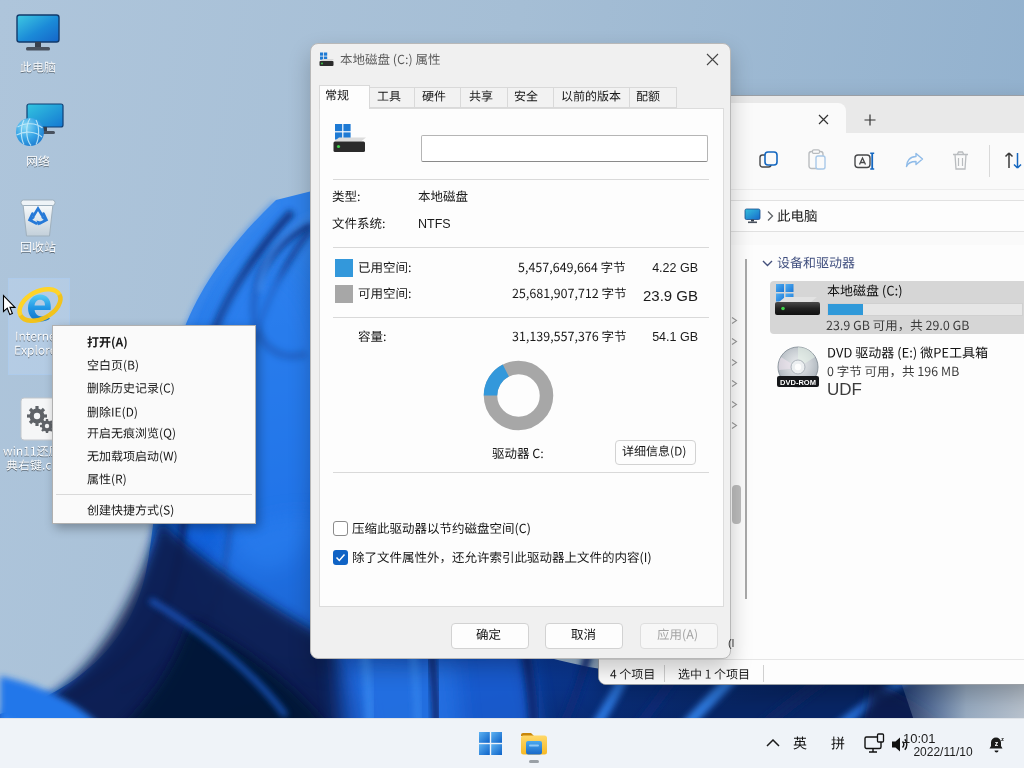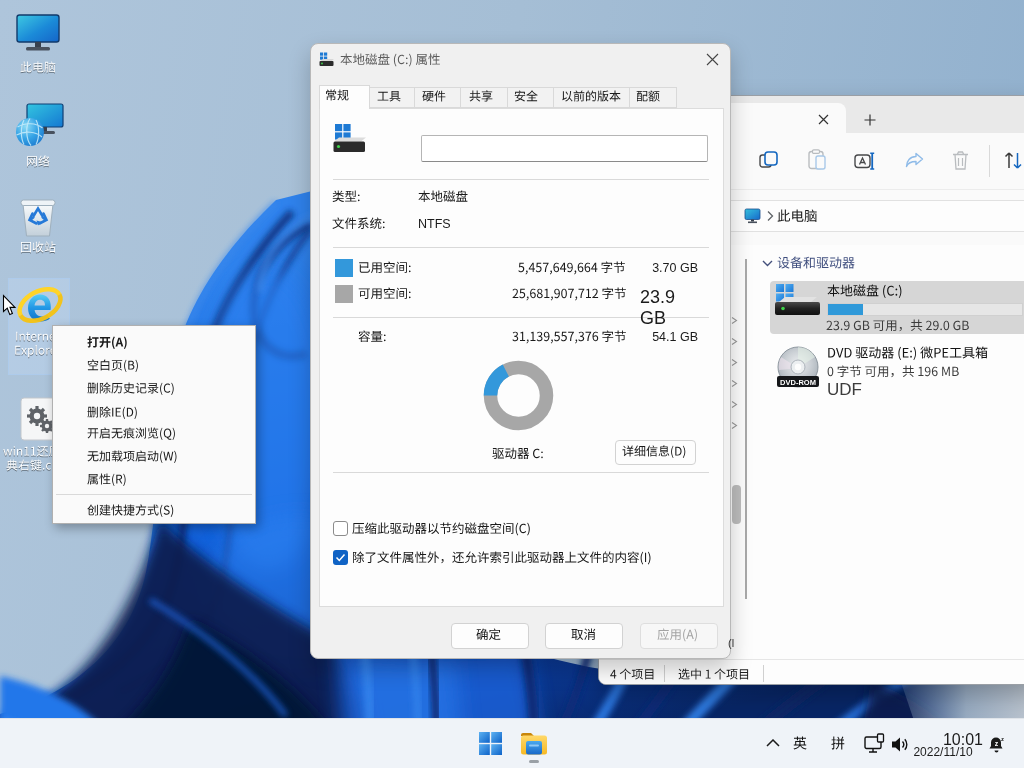--- a/index.html
+++ b/index.html
@@ -475,22 +475,22 @@
     </svg>
     <svg style="position:absolute;left:518.4px;top:260.5px;overflow:visible" width="108" height="16">
       <path transform="translate(0,11.00)" fill="#1b1b1b" d="M3.3 0.2C4.8 0.2 6.3 -1.0 6.3 -3.0C6.3 -5.0 5.0 -5.9 3.5 -5.9C3.0 -5.9 2.6 -5.8 2.1 -5.5L2.4 -8.2H5.8V-9.2H1.4L1.1 -4.9L1.7 -4.5C2.2 -4.9 2.6 -5.0 3.2 -5.0C4.4 -5.0 5.1 -4.3 5.1 -3.0C5.1 -1.6 4.2 -0.8 3.2 -0.8C2.1 -0.8 1.4 -1.3 0.9 -1.8L0.3 -1.1C1.0 -0.4 1.8 0.2 3.3 0.2Z M7.9 2.4C9.0 1.9 9.7 1.0 9.7 -0.2C9.7 -1.1 9.3 -1.6 8.7 -1.6C8.3 -1.6 7.9 -1.3 7.9 -0.8C7.9 -0.3 8.3 0.0 8.7 0.0L8.8 0.0C8.8 0.8 8.4 1.4 7.6 1.7Z M14.7 0.0H15.7V-2.5H17.0V-3.4H15.7V-9.2H14.5L10.7 -3.3V-2.5H14.7ZM14.7 -3.4H11.8L13.9 -6.6C14.2 -7.0 14.4 -7.5 14.7 -7.9H14.7C14.7 -7.5 14.7 -6.7 14.7 -6.2Z M20.6 0.2C22.2 0.2 23.6 -1.0 23.6 -3.0C23.6 -5.0 22.4 -5.9 20.9 -5.9C20.3 -5.9 19.9 -5.8 19.5 -5.5L19.7 -8.2H23.2V-9.2H18.7L18.4 -4.9L19.0 -4.5C19.6 -4.9 20.0 -5.0 20.6 -5.0C21.7 -5.0 22.5 -4.3 22.5 -3.0C22.5 -1.6 21.6 -0.8 20.5 -0.8C19.5 -0.8 18.8 -1.3 18.3 -1.8L17.7 -1.1C18.3 -0.4 19.2 0.2 20.6 0.2Z M26.8 0.0H28.0C28.1 -3.6 28.5 -5.7 30.6 -8.5V-9.2H24.9V-8.2H29.4C27.6 -5.7 26.9 -3.5 26.8 0.0Z M32.2 2.4C33.3 1.9 34.0 1.0 34.0 -0.2C34.0 -1.1 33.6 -1.6 33.0 -1.6C32.6 -1.6 32.2 -1.3 32.2 -0.8C32.2 -0.3 32.6 0.0 33.0 0.0L33.1 0.0C33.1 0.8 32.7 1.4 31.9 1.7Z M38.5 0.2C39.9 0.2 41.1 -1.0 41.1 -2.8C41.1 -4.7 40.1 -5.7 38.6 -5.7C37.8 -5.7 37.0 -5.3 36.5 -4.6C36.5 -7.4 37.6 -8.4 38.8 -8.4C39.4 -8.4 39.9 -8.1 40.3 -7.7L40.9 -8.4C40.4 -8.9 39.7 -9.3 38.8 -9.3C37.0 -9.3 35.4 -8.0 35.4 -4.4C35.4 -1.4 36.7 0.2 38.5 0.2ZM36.5 -3.7C37.1 -4.5 37.8 -4.8 38.4 -4.8C39.5 -4.8 40.0 -4.0 40.0 -2.8C40.0 -1.6 39.3 -0.7 38.5 -0.7C37.3 -0.7 36.6 -1.8 36.5 -3.7Z M45.9 0.0H47.0V-2.5H48.2V-3.4H47.0V-9.2H45.7L41.9 -3.3V-2.5H45.9ZM45.9 -3.4H43.1L45.2 -6.6C45.4 -7.0 45.7 -7.5 45.9 -7.9H46.0C45.9 -7.5 45.9 -6.7 45.9 -6.2Z M51.5 0.2C53.2 0.2 54.8 -1.3 54.8 -5.0C54.8 -7.9 53.5 -9.3 51.8 -9.3C50.3 -9.3 49.1 -8.1 49.1 -6.4C49.1 -4.5 50.1 -3.5 51.7 -3.5C52.4 -3.5 53.2 -3.9 53.8 -4.6C53.7 -1.8 52.7 -0.8 51.5 -0.8C50.9 -0.8 50.3 -1.1 49.9 -1.5L49.3 -0.8C49.8 -0.2 50.5 0.2 51.5 0.2ZM53.8 -5.6C53.1 -4.7 52.5 -4.3 51.8 -4.3C50.8 -4.3 50.2 -5.1 50.2 -6.4C50.2 -7.6 50.9 -8.4 51.8 -8.4C52.9 -8.4 53.6 -7.4 53.8 -5.6Z M56.5 2.4C57.6 1.9 58.3 1.0 58.3 -0.2C58.3 -1.1 57.9 -1.6 57.3 -1.6C56.9 -1.6 56.5 -1.3 56.5 -0.8C56.5 -0.3 56.8 0.0 57.3 0.0L57.4 0.0C57.4 0.8 57.0 1.4 56.2 1.7Z M62.8 0.2C64.2 0.2 65.4 -1.0 65.4 -2.8C65.4 -4.7 64.4 -5.7 62.8 -5.7C62.1 -5.7 61.3 -5.3 60.8 -4.6C60.8 -7.4 61.9 -8.4 63.1 -8.4C63.7 -8.4 64.2 -8.1 64.6 -7.7L65.2 -8.4C64.7 -8.9 64.0 -9.3 63.1 -9.3C61.3 -9.3 59.7 -8.0 59.7 -4.4C59.7 -1.4 61.0 0.2 62.8 0.2ZM60.8 -3.7C61.4 -4.5 62.1 -4.8 62.7 -4.8C63.8 -4.8 64.3 -4.0 64.3 -2.8C64.3 -1.6 63.6 -0.7 62.8 -0.7C61.6 -0.7 60.9 -1.8 60.8 -3.7Z M69.7 0.2C71.1 0.2 72.3 -1.0 72.3 -2.8C72.3 -4.7 71.3 -5.7 69.8 -5.7C69.1 -5.7 68.3 -5.3 67.7 -4.6C67.8 -7.4 68.8 -8.4 70.1 -8.4C70.6 -8.4 71.2 -8.1 71.5 -7.7L72.2 -8.4C71.7 -8.9 71.0 -9.3 70.0 -9.3C68.2 -9.3 66.6 -8.0 66.6 -4.4C66.6 -1.4 67.9 0.2 69.7 0.2ZM67.7 -3.7C68.3 -4.5 69.0 -4.8 69.6 -4.8C70.7 -4.8 71.2 -4.0 71.2 -2.8C71.2 -1.6 70.6 -0.7 69.7 -0.7C68.5 -0.7 67.9 -1.8 67.7 -3.7Z M77.1 0.0H78.2V-2.5H79.4V-3.4H78.2V-9.2H76.9L73.1 -3.3V-2.5H77.1ZM77.1 -3.4H74.3L76.4 -6.6C76.7 -7.0 76.9 -7.5 77.1 -7.9H77.2C77.2 -7.5 77.1 -6.7 77.1 -6.2Z M88.4 -4.5V-3.8H83.5V-2.9H88.4V-0.2C88.4 0.0 88.3 0.1 88.1 0.1C87.8 0.1 87.0 0.1 86.2 0.1C86.4 0.3 86.5 0.7 86.6 1.0C87.7 1.0 88.3 1.0 88.8 0.8C89.2 0.7 89.3 0.4 89.3 -0.2V-2.9H94.2V-3.8H89.3V-4.2C90.4 -4.8 91.6 -5.7 92.3 -6.5L91.7 -6.9L91.5 -6.9H85.5V-6.0H90.5C89.9 -5.5 89.1 -4.9 88.4 -4.5ZM87.9 -10.3C88.1 -10.0 88.4 -9.6 88.5 -9.2H83.6V-6.6H84.5V-8.3H93.1V-6.6H94.1V-9.2H89.6C89.5 -9.6 89.1 -10.2 88.8 -10.6Z M96.3 -6.1V-5.2H99.6V1.0H100.6V-5.2H104.8V-1.9C104.8 -1.7 104.7 -1.7 104.4 -1.7C104.2 -1.7 103.3 -1.7 102.4 -1.7C102.6 -1.4 102.7 -1.0 102.7 -0.7C103.9 -0.7 104.7 -0.7 105.1 -0.9C105.6 -1.0 105.7 -1.3 105.7 -1.9V-6.1ZM103.0 -10.5V-9.1H99.7V-10.5H98.7V-9.1H95.8V-8.2H98.7V-6.8H99.7V-8.2H103.0V-6.8H104.0V-8.2H106.9V-9.1H104.0V-10.5Z"></path>
     </svg>
     <svg style="position:absolute;left:511.5px;top:286.5px;overflow:visible" width="115" height="16">
       <path transform="translate(0,11.00)" fill="#1b1b1b" d="M0.6 0.0H6.3V-1.0H3.8C3.3 -1.0 2.8 -0.9 2.3 -0.9C4.4 -2.9 5.9 -4.8 5.9 -6.6C5.9 -8.3 4.8 -9.3 3.2 -9.3C2.0 -9.3 1.2 -8.8 0.5 -8.0L1.2 -7.3C1.7 -8.0 2.3 -8.4 3.1 -8.4C4.2 -8.4 4.8 -7.6 4.8 -6.6C4.8 -5.0 3.4 -3.2 0.6 -0.7Z M10.2 0.2C11.8 0.2 13.2 -1.0 13.2 -3.0C13.2 -5.0 12.0 -5.9 10.4 -5.9C9.9 -5.9 9.5 -5.8 9.1 -5.5L9.3 -8.2H12.8V-9.2H8.3L8.0 -4.9L8.6 -4.5C9.2 -4.9 9.5 -5.0 10.2 -5.0C11.3 -5.0 12.1 -4.3 12.1 -3.0C12.1 -1.6 11.2 -0.8 10.1 -0.8C9.0 -0.8 8.4 -1.3 7.8 -1.8L7.3 -1.1C7.9 -0.4 8.8 0.2 10.2 0.2Z M14.8 2.4C15.9 1.9 16.6 1.0 16.6 -0.2C16.6 -1.1 16.3 -1.6 15.7 -1.6C15.2 -1.6 14.8 -1.3 14.8 -0.8C14.8 -0.3 15.2 0.0 15.7 0.0L15.8 0.0C15.8 0.8 15.3 1.4 14.5 1.7Z M21.1 0.2C22.5 0.2 23.8 -1.0 23.8 -2.8C23.8 -4.7 22.8 -5.7 21.2 -5.7C20.5 -5.7 19.7 -5.3 19.1 -4.6C19.2 -7.4 20.2 -8.4 21.5 -8.4C22.0 -8.4 22.6 -8.1 22.9 -7.7L23.6 -8.4C23.1 -8.9 22.4 -9.3 21.4 -9.3C19.7 -9.3 18.1 -8.0 18.1 -4.4C18.1 -1.4 19.4 0.2 21.1 0.2ZM19.2 -3.7C19.8 -4.5 20.5 -4.8 21.0 -4.8C22.1 -4.8 22.7 -4.0 22.7 -2.8C22.7 -1.6 22.0 -0.7 21.1 -0.7C20.0 -0.7 19.3 -1.8 19.2 -3.7Z M27.8 0.2C29.5 0.2 30.7 -0.9 30.7 -2.2C30.7 -3.5 29.9 -4.2 29.1 -4.6V-4.7C29.7 -5.1 30.3 -5.9 30.3 -6.9C30.3 -8.3 29.4 -9.3 27.8 -9.3C26.4 -9.3 25.3 -8.4 25.3 -7.0C25.3 -6.0 25.9 -5.3 26.5 -4.9V-4.8C25.7 -4.4 24.9 -3.5 24.9 -2.3C24.9 -0.9 26.1 0.2 27.8 0.2ZM28.4 -5.0C27.3 -5.4 26.3 -5.9 26.3 -7.0C26.3 -7.9 27.0 -8.5 27.8 -8.5C28.8 -8.5 29.4 -7.7 29.4 -6.8C29.4 -6.2 29.0 -5.5 28.4 -5.0ZM27.8 -0.7C26.7 -0.7 25.9 -1.4 25.9 -2.4C25.9 -3.2 26.4 -4.0 27.1 -4.5C28.4 -3.9 29.6 -3.5 29.6 -2.2C29.6 -1.3 28.9 -0.7 27.8 -0.7Z M32.3 0.0H37.4V-1.0H35.5V-9.2H34.6C34.1 -8.9 33.6 -8.7 32.7 -8.5V-7.8H34.4V-1.0H32.3Z M39.1 2.4C40.2 1.9 40.9 1.0 40.9 -0.2C40.9 -1.1 40.6 -1.6 40.0 -1.6C39.5 -1.6 39.1 -1.3 39.1 -0.8C39.1 -0.3 39.5 0.0 39.9 0.0L40.1 0.0C40.1 0.8 39.6 1.4 38.8 1.7Z M44.6 0.2C46.3 0.2 47.9 -1.3 47.9 -5.0C47.9 -7.9 46.6 -9.3 44.8 -9.3C43.4 -9.3 42.2 -8.1 42.2 -6.4C42.2 -4.5 43.2 -3.5 44.7 -3.5C45.5 -3.5 46.3 -3.9 46.8 -4.6C46.7 -1.8 45.7 -0.8 44.5 -0.8C43.9 -0.8 43.4 -1.1 43.0 -1.5L42.4 -0.8C42.9 -0.2 43.6 0.2 44.6 0.2ZM46.8 -5.6C46.2 -4.7 45.5 -4.3 44.9 -4.3C43.8 -4.3 43.3 -5.1 43.3 -6.4C43.3 -7.6 43.9 -8.4 44.8 -8.4C46.0 -8.4 46.7 -7.4 46.8 -5.6Z M52.1 0.2C53.8 0.2 54.9 -1.4 54.9 -4.6C54.9 -7.8 53.8 -9.3 52.1 -9.3C50.3 -9.3 49.2 -7.8 49.2 -4.6C49.2 -1.4 50.3 0.2 52.1 0.2ZM52.1 -0.8C51.0 -0.8 50.3 -1.9 50.3 -4.6C50.3 -7.3 51.0 -8.4 52.1 -8.4C53.1 -8.4 53.8 -7.3 53.8 -4.6C53.8 -1.9 53.1 -0.8 52.1 -0.8Z M58.0 0.0H59.2C59.3 -3.6 59.7 -5.7 61.9 -8.5V-9.2H56.1V-8.2H60.6C58.8 -5.7 58.2 -3.5 58.0 0.0Z M63.4 2.4C64.5 1.9 65.2 1.0 65.2 -0.2C65.2 -1.1 64.9 -1.6 64.2 -1.6C63.8 -1.6 63.4 -1.3 63.4 -0.8C63.4 -0.3 63.8 0.0 64.2 0.0L64.4 0.0C64.4 0.8 63.9 1.4 63.1 1.7Z M68.4 0.0H69.6C69.7 -3.6 70.1 -5.7 72.3 -8.5V-9.2H66.5V-8.2H71.0C69.2 -5.7 68.6 -3.5 68.4 0.0Z M74.0 0.0H79.0V-1.0H77.1V-9.2H76.3C75.8 -8.9 75.2 -8.7 74.4 -8.5V-7.8H76.0V-1.0H74.0Z M80.3 0.0H86.1V-1.0H83.6C83.1 -1.0 82.5 -0.9 82.1 -0.9C84.2 -2.9 85.7 -4.8 85.7 -6.6C85.7 -8.3 84.6 -9.3 83.0 -9.3C81.8 -9.3 81.0 -8.8 80.3 -8.0L81.0 -7.3C81.5 -8.0 82.1 -8.4 82.9 -8.4C84.0 -8.4 84.5 -7.6 84.5 -6.6C84.5 -5.0 83.2 -3.2 80.3 -0.7Z M95.3 -4.5V-3.8H90.4V-2.9H95.3V-0.2C95.3 0.0 95.2 0.1 95.0 0.1C94.8 0.1 94.0 0.1 93.1 0.1C93.3 0.3 93.5 0.7 93.5 1.0C94.6 1.0 95.2 1.0 95.7 0.8C96.1 0.7 96.3 0.4 96.3 -0.2V-2.9H101.2V-3.8H96.3V-4.2C97.4 -4.8 98.5 -5.7 99.3 -6.5L98.6 -6.9L98.4 -6.9H92.4V-6.0H97.5C96.8 -5.5 96.0 -4.9 95.3 -4.5ZM94.8 -10.3C95.1 -10.0 95.3 -9.6 95.5 -9.2H90.5V-6.6H91.5V-8.3H100.1V-6.6H101.0V-9.2H96.6C96.4 -9.6 96.1 -10.2 95.8 -10.6Z M103.3 -6.1V-5.2H106.5V1.0H107.5V-5.2H111.7V-1.9C111.7 -1.7 111.6 -1.7 111.4 -1.7C111.1 -1.7 110.3 -1.7 109.4 -1.7C109.5 -1.4 109.6 -1.0 109.6 -0.7C110.8 -0.7 111.6 -0.7 112.1 -0.9C112.5 -1.0 112.6 -1.3 112.6 -1.9V-6.1ZM110.0 -10.5V-9.1H106.6V-10.5H105.6V-9.1H102.7V-8.2H105.6V-6.8H106.6V-8.2H110.0V-6.8H110.9V-8.2H113.9V-9.1H110.9V-10.5Z"></path>
     </svg>
     <svg style="position:absolute;left:511.5px;top:329.5px;overflow:visible" width="115" height="16">
       <path transform="translate(0,11.00)" fill="#1b1b1b" d="M3.3 0.2C4.9 0.2 6.2 -0.8 6.2 -2.5C6.2 -3.7 5.4 -4.5 4.3 -4.8V-4.8C5.3 -5.2 5.9 -5.9 5.9 -7.0C5.9 -8.5 4.8 -9.3 3.2 -9.3C2.2 -9.3 1.4 -8.9 0.7 -8.2L1.3 -7.5C1.8 -8.0 2.5 -8.4 3.2 -8.4C4.2 -8.4 4.8 -7.8 4.8 -7.0C4.8 -6.0 4.1 -5.2 2.2 -5.2V-4.3C4.4 -4.3 5.1 -3.6 5.1 -2.5C5.1 -1.4 4.3 -0.8 3.2 -0.8C2.2 -0.8 1.5 -1.3 1.0 -1.8L0.4 -1.1C1.0 -0.4 1.9 0.2 3.3 0.2Z M8.0 0.0H13.1V-1.0H11.2V-9.2H10.3C9.8 -8.9 9.3 -8.7 8.4 -8.5V-7.8H10.1V-1.0H8.0Z M14.8 2.4C15.9 1.9 16.6 1.0 16.6 -0.2C16.6 -1.1 16.3 -1.6 15.7 -1.6C15.2 -1.6 14.8 -1.3 14.8 -0.8C14.8 -0.3 15.2 0.0 15.7 0.0L15.8 0.0C15.8 0.8 15.3 1.4 14.5 1.7Z M18.5 0.0H23.5V-1.0H21.6V-9.2H20.8C20.3 -8.9 19.7 -8.7 18.9 -8.5V-7.8H20.5V-1.0H18.5Z M27.6 0.2C29.2 0.2 30.5 -0.8 30.5 -2.5C30.5 -3.7 29.7 -4.5 28.6 -4.8V-4.8C29.6 -5.2 30.2 -5.9 30.2 -7.0C30.2 -8.5 29.1 -9.3 27.5 -9.3C26.5 -9.3 25.7 -8.9 25.0 -8.2L25.6 -7.5C26.1 -8.0 26.8 -8.4 27.5 -8.4C28.5 -8.4 29.1 -7.8 29.1 -7.0C29.1 -6.0 28.4 -5.2 26.5 -5.2V-4.3C28.6 -4.3 29.4 -3.6 29.4 -2.5C29.4 -1.4 28.6 -0.8 27.5 -0.8C26.5 -0.8 25.8 -1.3 25.2 -1.8L24.7 -1.1C25.2 -0.4 26.2 0.2 27.6 0.2Z M34.2 0.2C35.9 0.2 37.5 -1.3 37.5 -5.0C37.5 -7.9 36.2 -9.3 34.4 -9.3C33.0 -9.3 31.8 -8.1 31.8 -6.4C31.8 -4.5 32.8 -3.5 34.3 -3.5C35.1 -3.5 35.9 -3.9 36.4 -4.6C36.3 -1.8 35.3 -0.8 34.1 -0.8C33.5 -0.8 33.0 -1.1 32.6 -1.5L32.0 -0.8C32.5 -0.2 33.2 0.2 34.2 0.2ZM36.4 -5.6C35.8 -4.7 35.1 -4.3 34.5 -4.3C33.4 -4.3 32.9 -5.1 32.9 -6.4C32.9 -7.6 33.5 -8.4 34.4 -8.4C35.6 -8.4 36.3 -7.4 36.4 -5.6Z M39.1 2.4C40.2 1.9 40.9 1.0 40.9 -0.2C40.9 -1.1 40.6 -1.6 40.0 -1.6C39.5 -1.6 39.1 -1.3 39.1 -0.8C39.1 -0.3 39.5 0.0 39.9 0.0L40.1 0.0C40.1 0.8 39.6 1.4 38.8 1.7Z M44.9 0.2C46.5 0.2 47.9 -1.0 47.9 -3.0C47.9 -5.0 46.7 -5.9 45.2 -5.9C44.6 -5.9 44.2 -5.8 43.8 -5.5L44.0 -8.2H47.5V-9.2H43.0L42.7 -4.9L43.3 -4.5C43.9 -4.9 44.2 -5.0 44.9 -5.0C46.0 -5.0 46.8 -4.3 46.8 -3.0C46.8 -1.6 45.9 -0.8 44.8 -0.8C43.7 -0.8 43.1 -1.3 42.6 -1.8L42.0 -1.1C42.6 -0.4 43.5 0.2 44.9 0.2Z M51.9 0.2C53.4 0.2 54.9 -1.0 54.9 -3.0C54.9 -5.0 53.6 -5.9 52.1 -5.9C51.5 -5.9 51.1 -5.8 50.7 -5.5L51.0 -8.2H54.4V-9.2H50.0L49.7 -4.9L50.3 -4.5C50.8 -4.9 51.2 -5.0 51.8 -5.0C52.9 -5.0 53.7 -4.3 53.7 -3.0C53.7 -1.6 52.8 -0.8 51.7 -0.8C50.7 -0.8 50.0 -1.3 49.5 -1.8L48.9 -1.1C49.5 -0.4 50.4 0.2 51.9 0.2Z M58.0 0.0H59.2C59.3 -3.6 59.7 -5.7 61.9 -8.5V-9.2H56.1V-8.2H60.6C58.8 -5.7 58.2 -3.5 58.0 0.0Z M63.4 2.4C64.5 1.9 65.2 1.0 65.2 -0.2C65.2 -1.1 64.9 -1.6 64.2 -1.6C63.8 -1.6 63.4 -1.3 63.4 -0.8C63.4 -0.3 63.8 0.0 64.2 0.0L64.4 0.0C64.4 0.8 63.9 1.4 63.1 1.7Z M69.2 0.2C70.8 0.2 72.2 -0.8 72.2 -2.5C72.2 -3.7 71.3 -4.5 70.2 -4.8V-4.8C71.2 -5.2 71.8 -5.9 71.8 -7.0C71.8 -8.5 70.7 -9.3 69.2 -9.3C68.1 -9.3 67.3 -8.9 66.6 -8.2L67.2 -7.5C67.8 -8.0 68.4 -8.4 69.1 -8.4C70.1 -8.4 70.7 -7.8 70.7 -7.0C70.7 -6.0 70.0 -5.2 68.1 -5.2V-4.3C70.3 -4.3 71.0 -3.6 71.0 -2.5C71.0 -1.4 70.2 -0.8 69.1 -0.8C68.1 -0.8 67.4 -1.3 66.9 -1.8L66.3 -1.1C66.9 -0.4 67.8 0.2 69.2 0.2Z M75.3 0.0H76.5C76.7 -3.6 77.1 -5.7 79.2 -8.5V-9.2H73.5V-8.2H77.9C76.1 -5.7 75.5 -3.5 75.3 0.0Z M83.6 0.2C85.0 0.2 86.2 -1.0 86.2 -2.8C86.2 -4.7 85.2 -5.7 83.6 -5.7C82.9 -5.7 82.1 -5.3 81.6 -4.6C81.6 -7.4 82.7 -8.4 83.9 -8.4C84.5 -8.4 85.0 -8.1 85.4 -7.7L86.0 -8.4C85.5 -8.9 84.8 -9.3 83.9 -9.3C82.1 -9.3 80.5 -8.0 80.5 -4.4C80.5 -1.4 81.8 0.2 83.6 0.2ZM81.6 -3.7C82.2 -4.5 82.9 -4.8 83.5 -4.8C84.6 -4.8 85.1 -4.0 85.1 -2.8C85.1 -1.6 84.4 -0.7 83.6 -0.7C82.4 -0.7 81.7 -1.8 81.6 -3.7Z M95.3 -4.5V-3.8H90.4V-2.9H95.3V-0.2C95.3 0.0 95.2 0.1 95.0 0.1C94.8 0.1 94.0 0.1 93.1 0.1C93.3 0.3 93.5 0.7 93.5 1.0C94.6 1.0 95.2 1.0 95.7 0.8C96.1 0.7 96.3 0.4 96.3 -0.2V-2.9H101.2V-3.8H96.3V-4.2C97.4 -4.8 98.5 -5.7 99.3 -6.5L98.6 -6.9L98.4 -6.9H92.4V-6.0H97.5C96.8 -5.5 96.0 -4.9 95.3 -4.5ZM94.8 -10.3C95.1 -10.0 95.3 -9.6 95.5 -9.2H90.5V-6.6H91.5V-8.3H100.1V-6.6H101.0V-9.2H96.6C96.4 -9.6 96.1 -10.2 95.8 -10.6Z M103.3 -6.1V-5.2H106.5V1.0H107.5V-5.2H111.7V-1.9C111.7 -1.7 111.6 -1.7 111.4 -1.7C111.1 -1.7 110.3 -1.7 109.4 -1.7C109.5 -1.4 109.6 -1.0 109.6 -0.7C110.8 -0.7 111.6 -0.7 112.1 -0.9C112.5 -1.0 112.6 -1.3 112.6 -1.9V-6.1ZM110.0 -10.5V-9.1H106.6V-10.5H105.6V-9.1H102.7V-8.2H105.6V-6.8H106.6V-8.2H110.0V-6.8H110.9V-8.2H113.9V-9.1H110.9V-10.5Z"></path>
     </svg>
-    <div class="abs" style="left:640px;top:260.5px;width:58px;text-align:right;font-size:12.5px;color:#1b1b1b">3.70 GB</div>
-    <div class="abs" style="left:640px;top:286.5px;width:58px;font-size:18px;color:#1b1b1b">23.9 GB</div>
+    <div class="abs" style="left:640px;top:260.5px;width:58px;text-align:right;font-size:12.5px;color:#1b1b1b">4.22 GB</div>
+    <div class="abs" style="left:640px;top:286.5px;width:58px;text-align:right;font-size:15px;color:#1b1b1b">23.9 GB</div>
     <div class="abs" style="left:640px;top:329.5px;width:58px;text-align:right;font-size:12.5px;color:#1b1b1b">54.1 GB</div>
     <svg style="position:absolute;left:492.1px;top:447.0px;overflow:visible" width="52" height="16">
       <path transform="translate(0,11.00)" fill="#1b1b1b" d="M0.4 -1.9 0.6 -1.1C1.5 -1.3 2.6 -1.6 3.8 -2.0L3.7 -2.7C2.4 -2.4 1.2 -2.0 0.4 -1.9ZM11.7 -9.8H5.7V0.5H12.0V-0.4H6.6V-8.9H11.7ZM1.3 -8.2C1.2 -6.9 1.1 -5.0 0.9 -3.9H4.3C4.1 -1.3 3.9 -0.3 3.7 -0.0C3.6 0.1 3.4 0.1 3.2 0.1C3.0 0.1 2.4 0.1 1.8 0.1C1.9 0.3 2.0 0.6 2.0 0.8C2.6 0.9 3.2 0.9 3.5 0.9C3.9 0.8 4.2 0.8 4.4 0.5C4.8 0.1 4.9 -1.1 5.1 -4.3C5.1 -4.4 5.2 -4.7 5.2 -4.7L4.3 -4.7H4.2C4.3 -6.0 4.5 -8.3 4.6 -10.0L3.8 -10.0H0.9V-9.1H3.8C3.7 -7.6 3.5 -5.8 3.3 -4.7H1.8C1.9 -5.7 2.0 -7.1 2.1 -8.2ZM10.4 -8.2C10.1 -7.3 9.8 -6.4 9.4 -5.6C8.8 -6.4 8.2 -7.2 7.7 -7.9L7.0 -7.5C7.7 -6.6 8.3 -5.7 9.0 -4.7C8.4 -3.5 7.7 -2.4 6.9 -1.6C7.1 -1.4 7.5 -1.1 7.6 -1.0C8.3 -1.8 8.9 -2.8 9.5 -3.9C10.1 -2.9 10.6 -2.0 11.0 -1.3L11.7 -1.8C11.3 -2.6 10.7 -3.7 10.0 -4.8C10.5 -5.8 10.9 -6.9 11.3 -8.0Z M13.6 -9.5V-8.6H18.4V-9.5ZM20.7 -10.3C20.7 -9.4 20.7 -8.5 20.6 -7.6H18.8V-6.7H20.6C20.4 -3.9 19.9 -1.2 18.2 0.3C18.5 0.5 18.8 0.8 19.0 1.0C20.8 -0.8 21.3 -3.6 21.5 -6.7H23.4C23.2 -2.3 23.1 -0.6 22.7 -0.2C22.6 -0.1 22.5 -0.1 22.2 -0.1C22.0 -0.1 21.3 -0.1 20.6 -0.1C20.8 0.2 20.9 0.5 20.9 0.8C21.6 0.9 22.3 0.9 22.6 0.8C23.1 0.8 23.3 0.7 23.6 0.3C24.0 -0.2 24.1 -2.0 24.3 -7.1C24.3 -7.3 24.3 -7.6 24.3 -7.6H21.6C21.6 -8.5 21.6 -9.4 21.6 -10.3ZM13.6 -0.6 13.6 -0.6V-0.5C13.9 -0.7 14.4 -0.9 17.8 -1.6L18.1 -0.8L18.9 -1.1C18.7 -2.0 18.1 -3.4 17.6 -4.6L16.9 -4.4C17.1 -3.8 17.4 -3.1 17.6 -2.4L14.6 -1.8C15.1 -2.9 15.6 -4.3 15.9 -5.6H18.7V-6.5H13.2V-5.6H14.9C14.6 -4.2 14.1 -2.7 13.9 -2.3C13.7 -1.8 13.5 -1.5 13.3 -1.4C13.4 -1.2 13.6 -0.7 13.6 -0.6Z M27.4 -9.1H29.6V-7.4H27.4ZM32.8 -9.1H35.0V-7.4H32.8ZM32.7 -6.1C33.2 -5.9 33.8 -5.5 34.2 -5.2H30.6C30.9 -5.7 31.2 -6.1 31.4 -6.5L30.5 -6.7V-9.9H26.6V-6.6H30.4C30.2 -6.1 29.9 -5.7 29.6 -5.2H25.6V-4.4H28.7C27.9 -3.7 26.8 -3.0 25.4 -2.5C25.6 -2.3 25.8 -2.0 25.9 -1.8L26.6 -2.1V1.0H27.5V0.6H29.6V0.9H30.5V-2.9H28.1C28.8 -3.3 29.4 -3.9 29.9 -4.4H32.3C32.8 -3.8 33.5 -3.3 34.2 -2.9H31.9V1.0H32.8V0.6H35.0V0.9H35.9V-2.1L36.5 -1.9C36.7 -2.1 36.9 -2.4 37.1 -2.6C35.8 -2.9 34.4 -3.6 33.4 -4.4H36.9V-5.2H34.7L35.0 -5.6C34.6 -5.9 33.8 -6.3 33.2 -6.6ZM31.9 -9.9V-6.6H35.9V-9.9ZM27.5 -0.2V-2.0H29.6V-0.2ZM32.8 -0.2V-2.0H35.0V-0.2Z M45.0 0.2C46.2 0.2 47.1 -0.3 47.8 -1.2L47.2 -1.9C46.6 -1.2 45.9 -0.9 45.1 -0.9C43.3 -0.9 42.2 -2.3 42.2 -4.6C42.2 -6.9 43.4 -8.3 45.1 -8.3C45.9 -8.3 46.5 -8.0 47.0 -7.5L47.6 -8.2C47.1 -8.8 46.2 -9.3 45.1 -9.3C42.8 -9.3 41.0 -7.5 41.0 -4.6C41.0 -1.6 42.7 0.2 45.0 0.2Z M50.0 -4.9C50.5 -4.9 50.8 -5.2 50.8 -5.8C50.8 -6.3 50.5 -6.6 50.0 -6.6C49.5 -6.6 49.2 -6.3 49.2 -5.8C49.2 -5.2 49.5 -4.9 50.0 -4.9ZM50.0 0.2C50.5 0.2 50.8 -0.2 50.8 -0.7C50.8 -1.2 50.5 -1.6 50.0 -1.6C49.5 -1.6 49.2 -1.2 49.2 -0.7C49.2 -0.2 49.5 0.2 50.0 0.2Z"></path>
     </svg>
     <svg style="position:absolute;left:621.8px;top:445.0px;overflow:visible" width="64" height="15">
       <path transform="translate(0,10.56)" fill="#1b1b1b" d="M1.3 -9.2C1.9 -8.7 2.7 -7.9 3.1 -7.4L3.7 -8.0C3.4 -8.5 2.5 -9.3 1.9 -9.8ZM5.4 -9.7C5.9 -9.1 6.3 -8.3 6.5 -7.8L7.3 -8.1C7.1 -8.7 6.7 -9.4 6.2 -10.0ZM2.2 0.7V0.7C2.4 0.5 2.7 0.2 4.7 -1.3C4.6 -1.5 4.5 -1.8 4.4 -2.1L3.2 -1.2V-6.3H0.5V-5.4H2.3V-1.1C2.3 -0.5 2.0 -0.1 1.8 0.1C1.9 0.2 2.2 0.5 2.2 0.7ZM9.9 -10.1C9.6 -9.4 9.2 -8.4 8.8 -7.8H4.8V-6.9H7.6V-5.3H5.2V-4.5H7.6V-2.8H4.5V-1.9H7.6V0.9H8.5V-1.9H11.4V-2.8H8.5V-4.5H10.8V-5.3H8.5V-6.9H11.2V-7.8H9.7C10.1 -8.4 10.5 -9.1 10.8 -9.8Z M12.4 -0.6 12.6 0.3C13.8 0.0 15.4 -0.3 16.9 -0.6L16.9 -1.4C15.2 -1.1 13.6 -0.8 12.4 -0.6ZM12.7 -5.1C12.9 -5.2 13.2 -5.2 14.9 -5.4C14.3 -4.7 13.7 -4.0 13.5 -3.8C13.1 -3.4 12.7 -3.1 12.5 -3.0C12.6 -2.8 12.7 -2.4 12.8 -2.2C13.0 -2.4 13.5 -2.4 16.9 -3.0C16.9 -3.2 16.8 -3.5 16.8 -3.8L14.1 -3.4C15.2 -4.4 16.2 -5.6 17.1 -6.9L16.3 -7.4C16.1 -7.0 15.8 -6.6 15.5 -6.3L13.7 -6.1C14.5 -7.1 15.3 -8.4 15.9 -9.8L15.0 -10.1C14.4 -8.7 13.5 -7.1 13.1 -6.7C12.8 -6.3 12.6 -6.0 12.4 -6.0C12.5 -5.7 12.6 -5.3 12.7 -5.1ZM19.8 -0.8H18.0V-4.2H19.8ZM20.6 -0.8V-4.2H22.3V-0.8ZM17.2 -9.5V0.8H18.0V0.0H22.3V0.7H23.2V-9.5ZM19.8 -5.1H18.0V-8.6H19.8ZM20.6 -5.1V-8.6H22.3V-5.1Z M28.6 -6.4V-5.6H34.4V-6.4ZM28.6 -4.7V-3.9H34.4V-4.7ZM27.7 -8.1V-7.3H35.4V-8.1ZM30.5 -9.8C30.8 -9.3 31.2 -8.6 31.3 -8.2L32.1 -8.5C32.0 -8.9 31.6 -9.6 31.3 -10.1ZM28.4 -2.9V1.0H29.2V0.5H33.7V0.9H34.5V-2.9ZM29.2 -0.3V-2.2H33.7V-0.3ZM27.1 -10.0C26.5 -8.2 25.5 -6.4 24.4 -5.2C24.5 -5.0 24.8 -4.6 24.9 -4.4C25.3 -4.8 25.7 -5.4 26.0 -5.9V1.0H26.9V-7.4C27.3 -8.2 27.6 -9.0 27.9 -9.8Z M39.2 -6.6H44.8V-5.6H39.2ZM39.2 -4.9H44.8V-4.0H39.2ZM39.2 -8.2H44.8V-7.3H39.2ZM39.1 -2.4V-0.5C39.1 0.5 39.5 0.7 40.9 0.7C41.2 0.7 43.4 0.7 43.7 0.7C44.8 0.7 45.1 0.4 45.3 -1.2C45.0 -1.2 44.6 -1.3 44.4 -1.5C44.4 -0.3 44.3 -0.1 43.6 -0.1C43.1 -0.1 41.3 -0.1 41.0 -0.1C40.2 -0.1 40.0 -0.1 40.0 -0.5V-2.4ZM45.2 -2.3C45.7 -1.5 46.3 -0.5 46.5 0.1L47.3 -0.2C47.1 -0.9 46.5 -1.9 46.0 -2.6ZM37.8 -2.4C37.5 -1.7 37.0 -0.7 36.5 0.0L37.4 0.4C37.8 -0.3 38.2 -1.4 38.5 -2.1ZM41.0 -2.9C41.6 -2.3 42.3 -1.5 42.6 -1.0L43.4 -1.4C43.0 -1.9 42.4 -2.7 41.7 -3.3H45.7V-9.0H42.1C42.3 -9.3 42.5 -9.6 42.6 -10.0L41.6 -10.2C41.5 -9.9 41.3 -9.4 41.1 -9.0H38.3V-3.3H41.7Z M50.9 2.4 51.5 2.1C50.5 0.3 50.0 -1.7 50.0 -3.7C50.0 -5.8 50.5 -7.8 51.5 -9.5L50.9 -9.8C49.8 -8.0 49.1 -6.1 49.1 -3.7C49.1 -1.4 49.8 0.6 50.9 2.4Z M53.3 0.0H55.5C58.2 0.0 59.6 -1.6 59.6 -4.4C59.6 -7.2 58.2 -8.8 55.5 -8.8H53.3ZM54.4 -0.9V-7.9H55.4C57.4 -7.9 58.5 -6.7 58.5 -4.4C58.5 -2.2 57.4 -0.9 55.4 -0.9Z M61.5 2.4C62.6 0.6 63.3 -1.4 63.3 -3.7C63.3 -6.1 62.6 -8.0 61.5 -9.8L60.8 -9.5C61.8 -7.8 62.4 -5.8 62.4 -3.7C62.4 -1.7 61.8 0.3 60.8 2.1Z"></path>
     </svg>
     <svg style="position:absolute;left:352.0px;top:521.5px;overflow:visible" width="179" height="16">
       <path transform="translate(0,11.00)" fill="#1b1b1b" d="M8.6 -3.4C9.2 -2.8 10.0 -2.0 10.3 -1.4L11.0 -2.0C10.7 -2.5 9.9 -3.3 9.2 -3.8ZM1.4 -9.9V-5.9C1.4 -4.0 1.4 -1.4 0.4 0.5C0.6 0.6 1.0 0.9 1.2 1.0C2.2 -0.9 2.3 -3.9 2.3 -5.9V-9.0H12.0V-9.9ZM6.6 -8.3V-5.6H3.2V-4.7H6.6V-0.4H2.4V0.5H11.9V-0.4H7.6V-4.7H11.3V-5.6H7.6V-8.3Z M13.1 -0.7 13.3 0.2C14.3 -0.2 15.7 -0.7 17.0 -1.2L16.8 -2.0C15.4 -1.5 14.0 -1.0 13.1 -0.7ZM13.3 -5.3C13.5 -5.4 13.7 -5.4 15.1 -5.6C14.6 -4.8 14.2 -4.2 14.0 -3.9C13.6 -3.5 13.3 -3.1 13.1 -3.1C13.2 -2.9 13.3 -2.5 13.4 -2.3C13.6 -2.4 14.0 -2.6 16.5 -3.2L16.4 -3.6V-3.9L14.6 -3.5C15.5 -4.6 16.3 -6.0 17.0 -7.3L16.3 -7.8C16.1 -7.3 15.8 -6.9 15.6 -6.4L14.2 -6.3C14.9 -7.4 15.6 -8.8 16.2 -10.1L15.3 -10.5C14.8 -9.0 14.0 -7.3 13.7 -6.9C13.4 -6.5 13.2 -6.2 13.0 -6.1C13.1 -5.9 13.2 -5.5 13.3 -5.3ZM18.4 -7.7C18.1 -6.3 17.4 -4.7 16.4 -3.6C16.6 -3.5 16.8 -3.2 16.9 -3.0C17.2 -3.3 17.5 -3.7 17.7 -4.1V1.0H18.5V-5.6C18.8 -6.2 19.1 -6.8 19.2 -7.4ZM19.5 -5.1V1.0H20.3V0.4H23.2V0.9H24.0V-5.1H21.8L22.1 -6.3H24.2V-7.1H19.3V-6.3H21.2C21.1 -5.9 21.0 -5.4 20.9 -5.1ZM19.9 -10.3C20.1 -10.0 20.2 -9.6 20.4 -9.3H17.1V-7.2H18.0V-8.5H23.5V-7.4H24.4V-9.3H21.3C21.2 -9.7 20.9 -10.2 20.7 -10.5ZM20.3 -2.0H23.2V-0.4H20.3ZM20.3 -2.8V-4.3H23.2V-2.8Z M25.6 -0.2 25.7 0.8C27.3 0.5 29.6 0.1 31.7 -0.3L31.6 -1.2L29.9 -0.9V-5.7H31.6V-6.6H29.9V-10.5H28.9V-0.7L27.5 -0.5V-8.0H26.6V-0.3ZM32.3 -10.5V-1.1C32.3 0.2 32.6 0.6 33.7 0.6C34.0 0.6 35.4 0.6 35.6 0.6C36.8 0.6 37.0 -0.1 37.1 -2.1C36.9 -2.2 36.5 -2.4 36.2 -2.6C36.2 -0.8 36.1 -0.3 35.6 -0.3C35.3 -0.3 34.1 -0.3 33.9 -0.3C33.3 -0.3 33.2 -0.4 33.2 -1.1V-5.0C34.5 -5.6 35.8 -6.3 36.7 -7.0L35.9 -7.8C35.3 -7.2 34.3 -6.5 33.2 -5.9V-10.5Z M37.9 -1.9 38.1 -1.1C39.0 -1.3 40.1 -1.6 41.2 -2.0L41.2 -2.7C39.9 -2.4 38.7 -2.0 37.9 -1.9ZM49.2 -9.8H43.2V0.5H49.5V-0.4H44.1V-8.9H49.2ZM38.8 -8.2C38.7 -6.9 38.5 -5.0 38.4 -3.9H41.8C41.6 -1.3 41.4 -0.3 41.1 -0.0C41.0 0.1 40.9 0.1 40.7 0.1C40.5 0.1 39.9 0.1 39.3 0.1C39.4 0.3 39.5 0.6 39.5 0.8C40.1 0.9 40.7 0.9 41.0 0.9C41.4 0.8 41.6 0.8 41.9 0.5C42.2 0.1 42.4 -1.1 42.6 -4.3C42.6 -4.4 42.6 -4.7 42.6 -4.7L41.8 -4.7H41.7C41.8 -6.0 42.0 -8.3 42.1 -10.0L41.3 -10.0H38.4V-9.1H41.3C41.2 -7.6 41.0 -5.8 40.8 -4.7H39.3C39.4 -5.7 39.5 -7.1 39.6 -8.2ZM47.9 -8.2C47.6 -7.3 47.3 -6.4 46.9 -5.6C46.3 -6.4 45.8 -7.2 45.2 -7.9L44.5 -7.5C45.1 -6.6 45.9 -5.7 46.5 -4.7C45.9 -3.5 45.1 -2.4 44.4 -1.6C44.6 -1.4 45.0 -1.1 45.1 -1.0C45.8 -1.8 46.4 -2.8 47.0 -3.9C47.6 -2.9 48.1 -2.0 48.5 -1.3L49.2 -1.8C48.8 -2.6 48.2 -3.7 47.5 -4.8C48.0 -5.8 48.4 -6.9 48.8 -8.0Z M51.1 -9.5V-8.6H56.0V-9.5ZM58.2 -10.3C58.2 -9.4 58.2 -8.5 58.1 -7.6H56.3V-6.7H58.1C57.9 -3.9 57.4 -1.2 55.7 0.3C56.0 0.5 56.3 0.8 56.5 1.0C58.3 -0.8 58.8 -3.6 59.0 -6.7H60.9C60.7 -2.3 60.6 -0.6 60.2 -0.2C60.1 -0.1 60.0 -0.1 59.8 -0.1C59.5 -0.1 58.8 -0.1 58.1 -0.1C58.3 0.2 58.4 0.5 58.4 0.8C59.1 0.9 59.8 0.9 60.1 0.8C60.5 0.8 60.8 0.7 61.0 0.3C61.5 -0.2 61.6 -2.0 61.8 -7.1C61.8 -7.3 61.8 -7.6 61.8 -7.6H59.0C59.1 -8.5 59.1 -9.4 59.1 -10.3ZM51.1 -0.6 51.1 -0.6V-0.5C51.4 -0.7 51.9 -0.9 55.3 -1.6L55.6 -0.8L56.4 -1.1C56.2 -2.0 55.6 -3.4 55.1 -4.6L54.4 -4.4C54.6 -3.8 54.9 -3.1 55.1 -2.4L52.1 -1.8C52.6 -2.9 53.1 -4.3 53.4 -5.6H56.2V-6.5H50.7V-5.6H52.4C52.1 -4.2 51.6 -2.7 51.4 -2.3C51.2 -1.8 51.0 -1.5 50.8 -1.4C50.9 -1.2 51.1 -0.7 51.1 -0.6Z M65.0 -9.1H67.1V-7.4H65.0ZM70.3 -9.1H72.5V-7.4H70.3ZM70.2 -6.1C70.7 -5.9 71.3 -5.5 71.8 -5.2H68.2C68.4 -5.7 68.7 -6.1 68.9 -6.5L68.0 -6.7V-9.9H64.1V-6.6H67.9C67.7 -6.1 67.4 -5.7 67.0 -5.2H63.1V-4.4H66.2C65.4 -3.7 64.3 -3.0 62.9 -2.5C63.1 -2.3 63.3 -2.0 63.4 -1.8L64.1 -2.1V1.0H65.0V0.6H67.1V0.9H68.0V-2.9H65.6C66.3 -3.3 66.9 -3.9 67.5 -4.4H69.8C70.3 -3.8 71.0 -3.3 71.7 -2.9H69.4V1.0H70.3V0.6H72.5V0.9H73.4V-2.1L74.0 -1.9C74.2 -2.1 74.4 -2.4 74.7 -2.6C73.3 -2.9 71.9 -3.6 70.9 -4.4H74.4V-5.2H72.2L72.5 -5.6C72.1 -5.9 71.3 -6.3 70.7 -6.6ZM69.4 -9.9V-6.6H73.4V-9.9ZM65.0 -0.2V-2.0H67.1V-0.2ZM70.3 -0.2V-2.0H72.5V-0.2Z M79.7 -8.9C80.4 -8.0 81.2 -6.7 81.6 -5.9L82.4 -6.4C82.0 -7.2 81.2 -8.4 80.5 -9.3ZM84.5 -10.0C84.2 -4.5 83.3 -1.3 79.3 0.3C79.5 0.5 79.9 0.9 80.0 1.1C81.7 0.3 82.9 -0.7 83.7 -2.0C84.7 -1.0 85.8 0.2 86.2 1.0L87.1 0.4C86.5 -0.5 85.2 -1.9 84.2 -2.9C85.0 -4.7 85.3 -7.0 85.5 -10.0ZM76.8 -0.2C77.1 -0.5 77.5 -0.8 81.2 -2.6C81.1 -2.8 81.0 -3.2 80.9 -3.4L78.0 -2.1V-9.5H77.0V-2.2C77.0 -1.6 76.5 -1.2 76.2 -1.0C76.4 -0.9 76.7 -0.5 76.8 -0.2Z M88.7 -6.1V-5.2H92.0V1.0H93.0V-5.2H97.2V-1.9C97.2 -1.7 97.1 -1.7 96.8 -1.7C96.6 -1.7 95.7 -1.7 94.8 -1.7C95.0 -1.4 95.1 -1.0 95.1 -0.7C96.3 -0.7 97.1 -0.7 97.5 -0.9C98.0 -1.0 98.1 -1.3 98.1 -1.9V-6.1ZM95.4 -10.5V-9.1H92.1V-10.5H91.1V-9.1H88.2V-8.2H91.1V-6.8H92.1V-8.2H95.4V-6.8H96.4V-8.2H99.3V-9.1H96.4V-10.5Z M100.5 -0.7 100.7 0.2C101.9 -0.0 103.7 -0.4 105.3 -0.7L105.3 -1.5C103.5 -1.2 101.7 -0.9 100.5 -0.7ZM106.2 -5.2C107.1 -4.4 108.2 -3.2 108.6 -2.5L109.3 -3.0C108.9 -3.8 107.8 -4.9 106.9 -5.7ZM100.8 -5.3C101.0 -5.4 101.3 -5.5 102.9 -5.7C102.3 -4.9 101.8 -4.2 101.5 -4.0C101.1 -3.5 100.8 -3.2 100.5 -3.2C100.7 -2.9 100.8 -2.5 100.8 -2.3C101.1 -2.5 101.6 -2.6 105.2 -3.2C105.1 -3.3 105.1 -3.7 105.1 -4.0L102.2 -3.5C103.2 -4.6 104.2 -6.0 105.1 -7.4L104.3 -7.9C104.1 -7.4 103.8 -6.9 103.5 -6.5L101.8 -6.3C102.5 -7.4 103.3 -8.7 104.0 -10.1L103.1 -10.5C102.5 -9.0 101.5 -7.4 101.2 -7.0C100.9 -6.5 100.7 -6.2 100.5 -6.2C100.6 -6.0 100.7 -5.5 100.8 -5.3ZM107.1 -10.5C106.7 -8.8 106.0 -7.1 105.1 -6.0C105.3 -5.9 105.7 -5.6 105.9 -5.5C106.3 -6.0 106.6 -6.6 106.9 -7.3H110.6C110.5 -2.4 110.3 -0.5 109.9 -0.1C109.8 0.0 109.7 0.1 109.4 0.1C109.1 0.1 108.4 0.1 107.6 0.0C107.8 0.3 107.9 0.6 107.9 0.9C108.6 1.0 109.3 1.0 109.8 0.9C110.2 0.9 110.5 0.8 110.7 0.4C111.2 -0.2 111.4 -2.1 111.5 -7.7C111.5 -7.9 111.5 -8.2 111.5 -8.2H107.3C107.5 -8.9 107.8 -9.6 108.0 -10.3Z M113.0 -9.8V-9.0H114.4C114.1 -6.9 113.7 -4.9 112.8 -3.6C113.0 -3.3 113.2 -2.9 113.3 -2.7C113.5 -3.0 113.7 -3.4 113.9 -3.8V0.4H114.6V-0.6H116.6V-6.1H114.6C114.9 -7.0 115.1 -8.0 115.2 -9.0H116.8V-9.8ZM114.6 -5.3H115.8V-1.4H114.6ZM122.3 -10.5C122.1 -9.8 121.7 -8.9 121.3 -8.2H119.2L119.9 -8.6C119.7 -9.1 119.3 -9.9 118.9 -10.5L118.1 -10.2C118.5 -9.6 118.9 -8.8 119.1 -8.2H117.0V-7.4H124.5V-8.2H122.2C122.6 -8.8 122.9 -9.6 123.2 -10.2ZM116.9 0.5C117.1 0.4 117.5 0.3 119.7 -0.1C119.8 0.2 119.8 0.5 119.9 0.8L120.5 0.7C120.4 -0.2 120.1 -1.4 119.8 -2.3L119.1 -2.2C119.3 -1.8 119.4 -1.3 119.5 -0.8L117.9 -0.6C118.8 -2.0 119.8 -3.7 120.6 -5.5L119.8 -5.8C119.6 -5.3 119.4 -4.8 119.2 -4.3L117.9 -4.2C118.4 -5.0 118.8 -6.0 119.2 -6.9L118.4 -7.3C118.1 -6.1 117.5 -4.9 117.3 -4.6C117.1 -4.3 117.0 -4.1 116.8 -4.1C116.9 -3.9 117.0 -3.4 117.1 -3.3C117.2 -3.4 117.5 -3.4 118.8 -3.6C118.3 -2.5 117.7 -1.6 117.5 -1.3C117.2 -0.8 116.9 -0.4 116.6 -0.3C116.7 -0.1 116.9 0.3 116.9 0.5ZM120.8 0.4C121.0 0.3 121.3 0.2 123.7 -0.1C123.8 0.2 123.9 0.5 123.9 0.8L124.6 0.6C124.5 -0.2 124.1 -1.5 123.7 -2.4L123.0 -2.2C123.2 -1.8 123.4 -1.3 123.5 -0.8L121.7 -0.6C122.6 -2.0 123.5 -3.8 124.2 -5.6L123.4 -5.9C123.2 -5.4 123.0 -4.9 122.8 -4.4L121.5 -4.2C121.9 -5.0 122.4 -6.0 122.7 -7.0L121.8 -7.3C121.6 -6.2 121.1 -5.0 120.9 -4.7C120.7 -4.4 120.6 -4.2 120.4 -4.1C120.5 -3.9 120.7 -3.5 120.7 -3.3C120.9 -3.4 121.1 -3.4 122.5 -3.6C122.0 -2.5 121.5 -1.7 121.3 -1.4C121.0 -0.8 120.7 -0.4 120.5 -0.4C120.6 -0.2 120.7 0.3 120.8 0.4L120.8 0.4Z M129.9 -5.3C130.6 -5.0 131.4 -4.4 131.9 -4.0L132.3 -4.6C131.9 -5.0 131.0 -5.5 130.3 -5.9ZM130.8 -10.6C130.7 -10.3 130.6 -9.9 130.4 -9.6H127.7V-7.4L127.6 -6.9H125.6V-6.1H127.5C127.3 -5.3 126.9 -4.5 125.9 -3.9C126.1 -3.8 126.5 -3.4 126.6 -3.2C127.8 -4.0 128.3 -5.0 128.5 -6.1H134.3V-4.6C134.3 -4.5 134.2 -4.4 134.0 -4.4C133.9 -4.4 133.3 -4.4 132.7 -4.4C132.8 -4.2 133.0 -3.8 133.0 -3.6C133.8 -3.6 134.4 -3.6 134.7 -3.7C135.1 -3.9 135.2 -4.1 135.2 -4.6V-6.1H136.9V-6.9H135.2V-9.6H131.4L131.8 -10.4ZM130.0 -8.1C130.6 -7.8 131.4 -7.2 131.8 -6.9H128.6L128.6 -7.4V-8.8H134.3V-6.9H131.8L132.3 -7.5C131.9 -7.8 131.1 -8.3 130.4 -8.6ZM127.0 -3.3V-0.2H125.6V0.7H136.9V-0.2H135.5V-3.3ZM127.8 -0.2V-2.5H129.5V-0.2ZM130.4 -0.2V-2.5H132.1V-0.2ZM132.9 -0.2V-2.5H134.6V-0.2Z M144.6 -6.7C145.8 -6.1 147.5 -5.1 148.4 -4.5L149.0 -5.2C148.1 -5.8 146.4 -6.7 145.1 -7.3ZM142.3 -7.4C141.3 -6.5 140.0 -5.7 138.6 -5.2L139.1 -4.4C140.6 -5.0 141.9 -5.9 142.9 -6.8ZM138.5 -0.3V0.6H149.1V-0.3H144.2V-3.4H147.8V-4.3H139.8V-3.4H143.2V-0.3ZM142.8 -10.3C143.0 -9.9 143.2 -9.4 143.4 -9.0H138.4V-6.2H139.4V-8.1H148.1V-6.5H149.1V-9.0H144.6C144.4 -9.4 144.1 -10.1 143.8 -10.6Z M151.1 -7.7V1.0H152.1V-7.7ZM151.3 -9.9C151.9 -9.3 152.6 -8.6 152.8 -8.1L153.6 -8.6C153.3 -9.1 152.6 -9.8 152.1 -10.3ZM154.7 -3.7H157.7V-2.0H154.7ZM154.7 -6.1H157.7V-4.5H154.7ZM153.9 -6.9V-1.2H158.6V-6.9ZM154.4 -9.8V-8.9H160.4V-0.1C160.4 0.0 160.4 0.1 160.2 0.1C160.1 0.1 159.6 0.1 159.0 0.1C159.2 0.3 159.3 0.7 159.3 0.9C160.1 0.9 160.6 0.9 161.0 0.8C161.3 0.6 161.4 0.4 161.4 -0.1V-9.8Z M165.5 2.5 166.2 2.1C165.1 0.4 164.6 -1.8 164.6 -3.9C164.6 -6.0 165.1 -8.1 166.2 -9.9L165.5 -10.2C164.3 -8.3 163.7 -6.3 163.7 -3.9C163.7 -1.4 164.3 0.6 165.5 2.5Z M171.4 0.2C172.6 0.2 173.5 -0.3 174.2 -1.2L173.6 -1.9C173.0 -1.2 172.4 -0.9 171.5 -0.9C169.7 -0.9 168.6 -2.3 168.6 -4.6C168.6 -6.9 169.8 -8.3 171.5 -8.3C172.3 -8.3 172.9 -8.0 173.4 -7.5L174.0 -8.2C173.5 -8.8 172.6 -9.3 171.5 -9.3C169.2 -9.3 167.4 -7.5 167.4 -4.6C167.4 -1.6 169.2 0.2 171.4 0.2Z M175.9 2.5C177.1 0.6 177.8 -1.4 177.8 -3.9C177.8 -6.3 177.1 -8.3 175.9 -10.2L175.2 -9.9C176.3 -8.1 176.8 -6.0 176.8 -3.9C176.8 -1.8 176.3 0.4 175.2 2.1Z"></path>
     </svg>
@@ -576,21 +576,21 @@
 <svg class="abs" style="left:864px;top:733px" width="22" height="21" viewBox="0 0 22 21">
  <rect x="1" y="4" width="16" height="11.5" rx="1.5" fill="none" stroke="#111" stroke-width="1.4"></rect>
  <path d="M5,19 h8 M9,15.5 v3.5" stroke="#111" stroke-width="1.4" fill="none"></path>
  <rect x="13.5" y="1" width="6" height="8" rx="1" fill="#eff3f8" stroke="#111" stroke-width="1.3"></rect>
  <path d="M15,1 v-0 M18,1 v-0" stroke="#111" stroke-width="1.2"></path>
 </svg>
 <svg class="abs" style="left:891px;top:736px" width="19" height="17" viewBox="0 0 19 17">
  <path d="M1,5.5 h3.5 L9,1.5 V15.5 L4.5,11.5 H1 Z" fill="#111"></path>
  <path d="M11.5,5.5 a4.5,4.5 0 0 1 0,6 M13.8,3.2 a8,8 0 0 1 0,10.6" stroke="#111" stroke-width="1.4" fill="none"></path>
 </svg>
-<div class="abs" style="left:903px;top:730.5px;width:80px;text-align:right;font-size:16px;color:#1b1b1b">10:01</div>
+<div class="abs" style="left:903px;top:730.5px;width:80px;text-align:left;font-size:13px;color:#1b1b1b">10:01</div>
 <div class="abs" style="left:903px;top:744.5px;width:80px;text-align:center;font-size:12px;color:#1b1b1b">2022/11/10</div>
 <svg class="abs" style="left:988px;top:736px" width="17" height="17" viewBox="0 0 17 17">
  <path d="M8,1.5 a5,5 0 0 1 5,5 v3.5 l1.5,2.5 h-13 l1.5,-2.5 v-3.5 a5,5 0 0 1 5,-5 Z" fill="#1a1a1a"></path>
  <path d="M6.5,14.5 a2,2 0 0 0 4,0 Z" fill="#1a1a1a"></path>
  <text x="8.5" y="9.8" text-anchor="middle" font-family="Liberation Sans" font-size="7" font-weight="bold" fill="#fff">z</text>
  <text x="14.5" y="5" text-anchor="middle" font-family="Liberation Sans" font-size="6" font-weight="bold" fill="#1a1a1a">z</text>
 </svg>
 <svg style="position:absolute;left:793.0px;top:736.0px;overflow:visible" width="14" height="18">
       <path transform="translate(0,12.32)" fill="#111111" d="M6.4 -8.8V-7.2H2.2V-3.9H0.8V-2.9H6.0C5.5 -1.7 4.0 -0.5 0.5 0.3C0.8 0.5 1.1 0.9 1.2 1.1C4.8 0.3 6.4 -1.1 7.1 -2.5C8.2 -0.5 10.1 0.7 12.9 1.1C13.0 0.9 13.3 0.4 13.6 0.2C10.9 -0.2 9.0 -1.2 8.0 -2.9H13.2V-3.9H11.8V-7.2H7.5V-8.8ZM3.2 -3.9V-6.2H6.4V-4.9C6.4 -4.6 6.4 -4.2 6.3 -3.9ZM10.8 -3.9H7.4C7.5 -4.2 7.5 -4.6 7.5 -4.9V-6.2H10.8ZM9.0 -11.8V-10.5H5.0V-11.8H3.9V-10.5H1.0V-9.5H3.9V-8.1H5.0V-9.5H9.0V-8.1H10.0V-9.5H13.0V-10.5H10.0V-11.8Z"></path>
     </svg>

